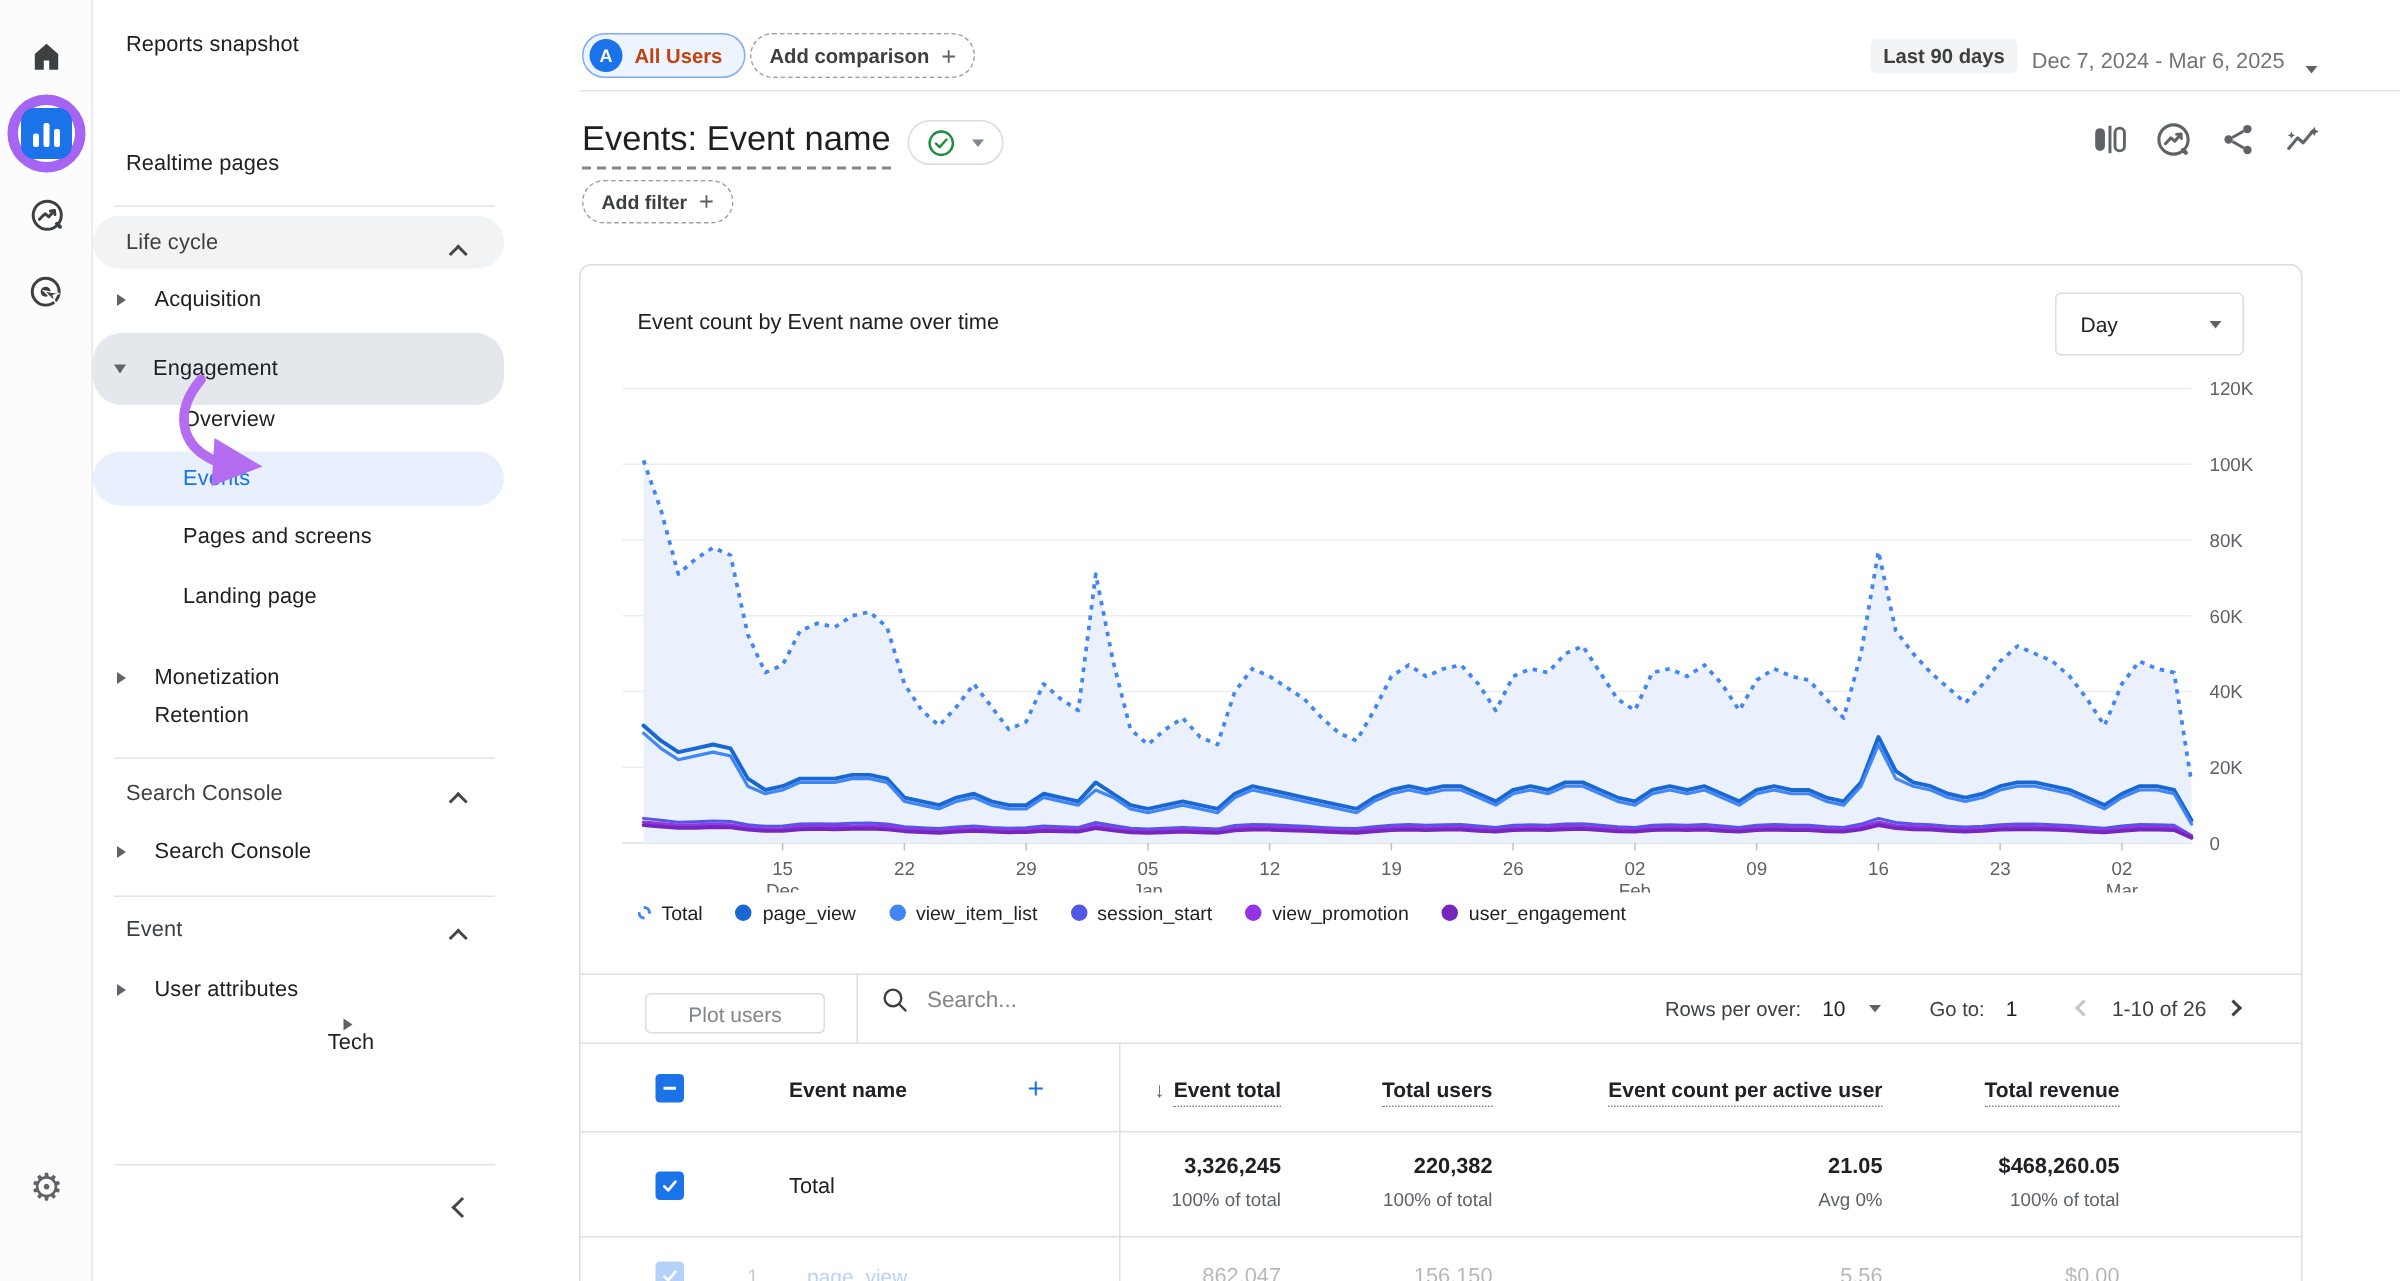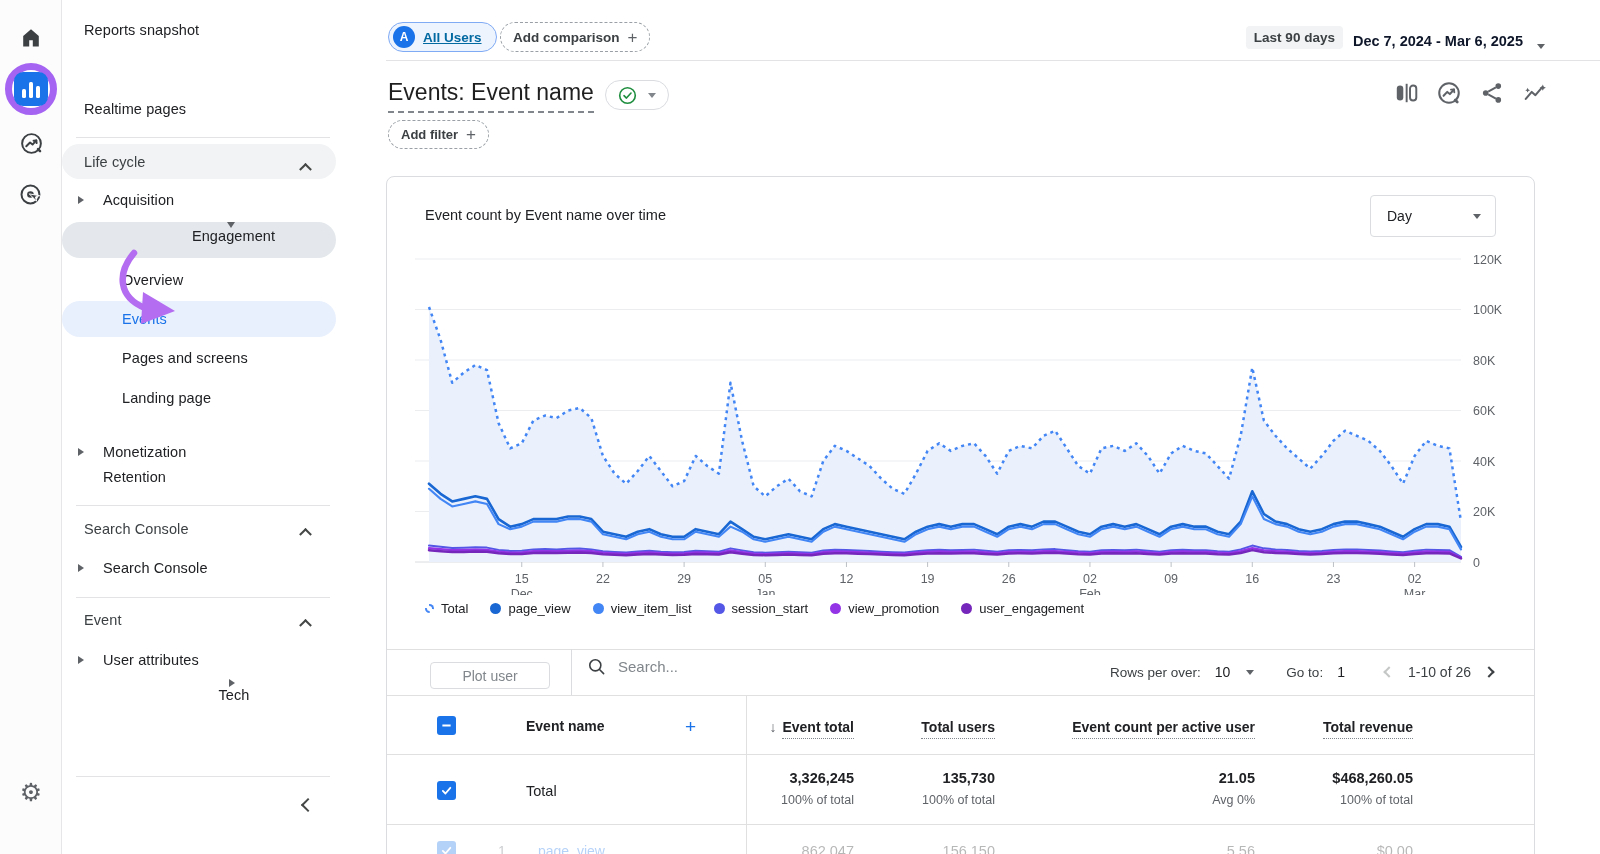--- a/index.html
+++ b/index.html
@@ -35,28 +35,28 @@
   #nav-collapse i { display:block; width:10px; height:10px; border-left:2.4px solid #444746; border-bottom:2.4px solid #444746; transform:rotate(45deg); margin:8px 0 0 10px; }
 
   
   #nav-arrow { position:absolute; left:50px; top:247px; width:90px; height:88px; pointer-events:none; z-index:5; }
 
   
   #main { position:absolute; left:386px; top:0; width:1214px; height:854px; }
   .pill { display:inline-flex; align-items:center; border-radius:16px; height:30px; background:#fff; cursor:pointer; }
   #seg-pill { position:absolute; left:2px; top:22px; border:1px solid #7faaf4; background:#eef4fe; padding:0 14px 0 4px; }
   #seg-pill .av { width:22px; height:22px; border-radius:50%; background:#1a73e8; color:#fff; font-size:12px; font-weight:bold; display:flex; align-items:center; justify-content:center; margin-right:8px; }
-  #seg-pill .tx { font-size:13.5px; font-weight:700; color:#0369a1;text-decoration:underline; }
+  #seg-pill .tx { font-size:13.5px; font-weight:700; color:#c2410c; }
   .dashed-pill { border:1px dashed #9aa0a6; padding:0 12px; }
   .dashed-pill .tx { font-size:13.5px; font-weight:700; color:#3c4043; margin-right:8px; }
   .plus { font-size:17px; color:#5f6368; font-weight:400; line-height:1; }
   #add-comp { position:absolute; left:114px; top:22px; }
   #topbar-right { position:absolute; right:55px; top:26px; display:flex; align-items:flex-end; }
   #date-preset { background:#f1f3f4; border-radius:4px; padding:4px 8px; font-size:13.5px; font-weight:700; color:#3c4043; margin-right:10px; }
-  #date-range { font-size:14.5px; font-weight:700; color:#0f172a; }
+  #date-range { font-size:14.5px; font-weight:400; color:#737373; }
   .caret { width:0; height:0; border-top:5px solid #5f6368; border-left:4.5px solid transparent; border-right:4.5px solid transparent; display:inline-block; }
   #date-caret { margin-left:14px; }
   #topbar-divider { position:absolute; left:0; top:60px; width:1214px; border-top:1px solid #e3e3e6; }
 
   #page-title { position:absolute; left:2px; top:79px; font-size:23px; font-weight:400; color:#1f1f1f; border-bottom:2px dashed #80868b; padding-bottom:5px; }
   #title-badge { position:absolute; left:219px; top:80px; width:64px; height:30px; border:1px solid #dadce0; border-radius:16px; display:flex; align-items:center; justify-content:space-evenly; background:#fff; cursor:pointer; }
   #report-actions { position:absolute; right:52px; top:80px; display:flex; gap:17px; }
   #report-actions .ic { width:26px; height:26px; cursor:pointer; }
   #add-filter { position:absolute; left:2px; top:120px; height:29px; }
   #add-filter .tx { font-size:13px; }
@@ -154,21 +154,21 @@
 
     <div class="nv" style="top:144px;height:35px;">
       <div class="pillbg bg-gray"></div>
       <span class="lbl sec x21">Life cycle</span>
       <i class="chev-up"></i>
     </div>
     <div class="nv" style="top:180px;">
       <i class="tri-r"></i>
       <span class="lbl" style="margin-left:19px;">Acquisition</span>
     </div>
-    <div class="nv" style="top:222px;height:36px;flex-direction:column;">
+    <div class="nv" style="top:222px;height:48px;">
       <div class="pillbg bg-sel"></div>
       <i class="tri-d"></i>
       <span class="lbl" style="margin-left:18px;">Engagement</span>
     </div>
     <div class="nv x59" style="top:260px;">
         <span class="lbl">Overview</span>
       </div>
     <div class="nv" style="top:301px;height:36px;">
       <div class="pillbg bg-blue"></div>
       <span class="lbl events-lbl x59">Events</span>
@@ -357,21 +357,21 @@
             <span>view_promotion</span>
           </div>
         <div class="lg-item">
             <span class="lg-dot" style="background: rgb(118, 39, 187);"></span>
             <span>user_engagement</span>
           </div>
       </div>
 
       <div id="tbl-divider"></div>
       <div id="toolbar">
-        <div id="plot-rows">Plot user</div>
+        <div id="plot-rows">Plot users</div>
         <div id="tb-vdiv"></div>
         <div id="search-box">
           <svg width="19" height="19" viewBox="0 0 24 24">
             <circle cx="10.5" cy="10.5" r="7" fill="none" stroke="#3c4043" stroke-width="2"></circle>
             <line x1="15.8" y1="15.8" x2="21" y2="21" stroke="#3c4043" stroke-width="2" stroke-linecap="round"></line>
           </svg>
           <input type="text" placeholder="Search..." style="">
         </div>
         <div id="pager">
           <span class="pl">Rows per over:</span>
@@ -418,21 +418,21 @@
           <svg width="13" height="13" viewBox="0 0 16 16">
               <path d="M3.5 8.5 6.7 11.7 12.7 4.7" fill="none" stroke="#fff" stroke-width="2.2" stroke-linecap="round" stroke-linejoin="round"></path>
             </svg>
         </div>
         <span style="position:absolute;left:139px;top:28px;font-size:14.5px;">Total</span>
         <div class="rcell" style="right:680px;top:15px;width:160px;">
           <div class="num">3,326,245</div>
           <div class="sub">100% of total</div>
         </div>
         <div class="rcell" style="right:539px;top:15px;width:140px;">
-          <div class="num">135,730</div>
+          <div class="num">220,382</div>
           <div class="sub">100% of total</div>
         </div>
         <div class="rcell" style="right:279px;top:15px;width:250px;">
           <div class="num">21.05</div>
           <div class="sub">Avg 0%</div>
         </div>
         <div class="rcell" style="right:121px;top:15px;width:160px;">
           <div class="num">$468,260.05</div>
           <div class="sub">100% of total</div>
         </div>

